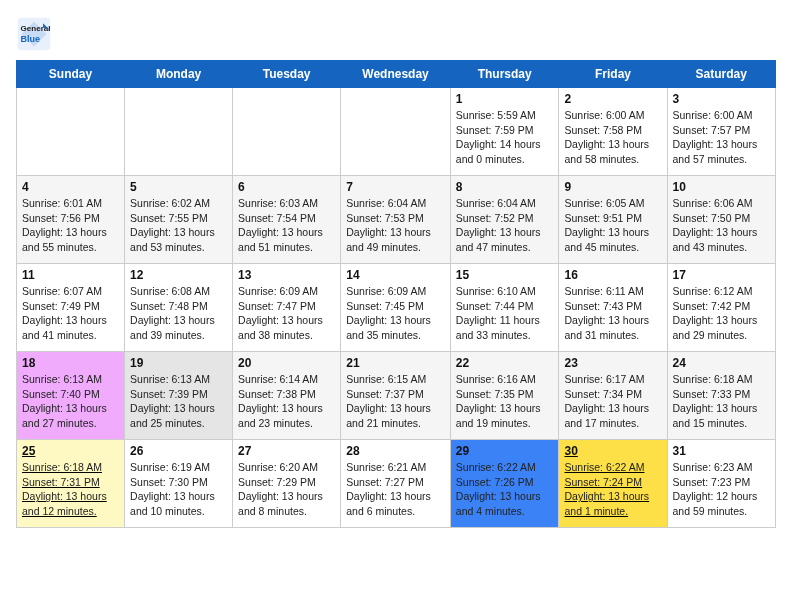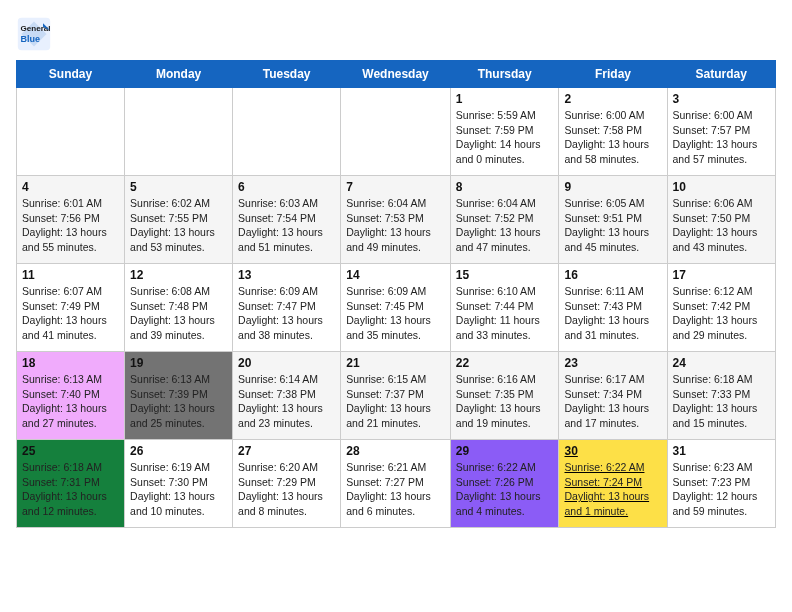--- a/index.html
+++ b/index.html
@@ -263,21 +263,21 @@
       </tr>
       <tr>
         <td style="background-color: #f0abfc;">
           <div class="day-num">18</div>
           <div class="day-info">
             <div>Sunrise: 6:13 AM</div>
             <div>Sunset: 7:40 PM</div>
             <div>Daylight: 13 hours and 27 minutes.</div>
           </div>
         </td>
-        <td style="background-color: #737373;">
+        <td style="background-color: #e5e5e5;">
           <div class="day-num">19</div>
           <div class="day-info">
             <div>Sunrise: 6:13 AM</div>
             <div>Sunset: 7:39 PM</div>
             <div>Daylight: 13 hours and 25 minutes.</div>
           </div>
         </td>
         <td style="background-color: rgb(245, 245, 245);">
           <div class="day-num">20</div>
           <div class="day-info">
@@ -313,21 +313,21 @@
         <td style="background-color: rgb(245, 245, 245);">
           <div class="day-num">24</div>
           <div class="day-info">
             <div>Sunrise: 6:18 AM</div>
             <div>Sunset: 7:33 PM</div>
             <div>Daylight: 13 hours and 15 minutes.</div>
           </div>
         </td>
       </tr>
       <tr>
-        <td style="background-color: #15803d;">
+        <td style="background-color: #fef9c3; text-decoration: underline;">
           <div class="day-num">25</div>
           <div class="day-info">
             <div>Sunrise: 6:18 AM</div>
             <div>Sunset: 7:31 PM</div>
             <div>Daylight: 13 hours and 12 minutes.</div>
           </div>
         </td>
         <td style="background-color: rgb(255, 255, 255);">
           <div class="day-num">26</div>
           <div class="day-info">
@@ -345,21 +345,21 @@
           </div>
         </td>
         <td style="background-color: rgb(255, 255, 255);">
           <div class="day-num">28</div>
           <div class="day-info">
             <div>Sunrise: 6:21 AM</div>
             <div>Sunset: 7:27 PM</div>
             <div>Daylight: 13 hours and 6 minutes.</div>
           </div>
         </td>
-        <td style="background-color: #8b5cf6;">
+        <td style="background-color: #3b82f6;">
           <div class="day-num">29</div>
           <div class="day-info">
             <div>Sunrise: 6:22 AM</div>
             <div>Sunset: 7:26 PM</div>
             <div>Daylight: 13 hours and 4 minutes.</div>
           </div>
         </td>
         <td style="background-color: #fde047; text-decoration: underline;">
           <div class="day-num">30</div>
           <div class="day-info">

